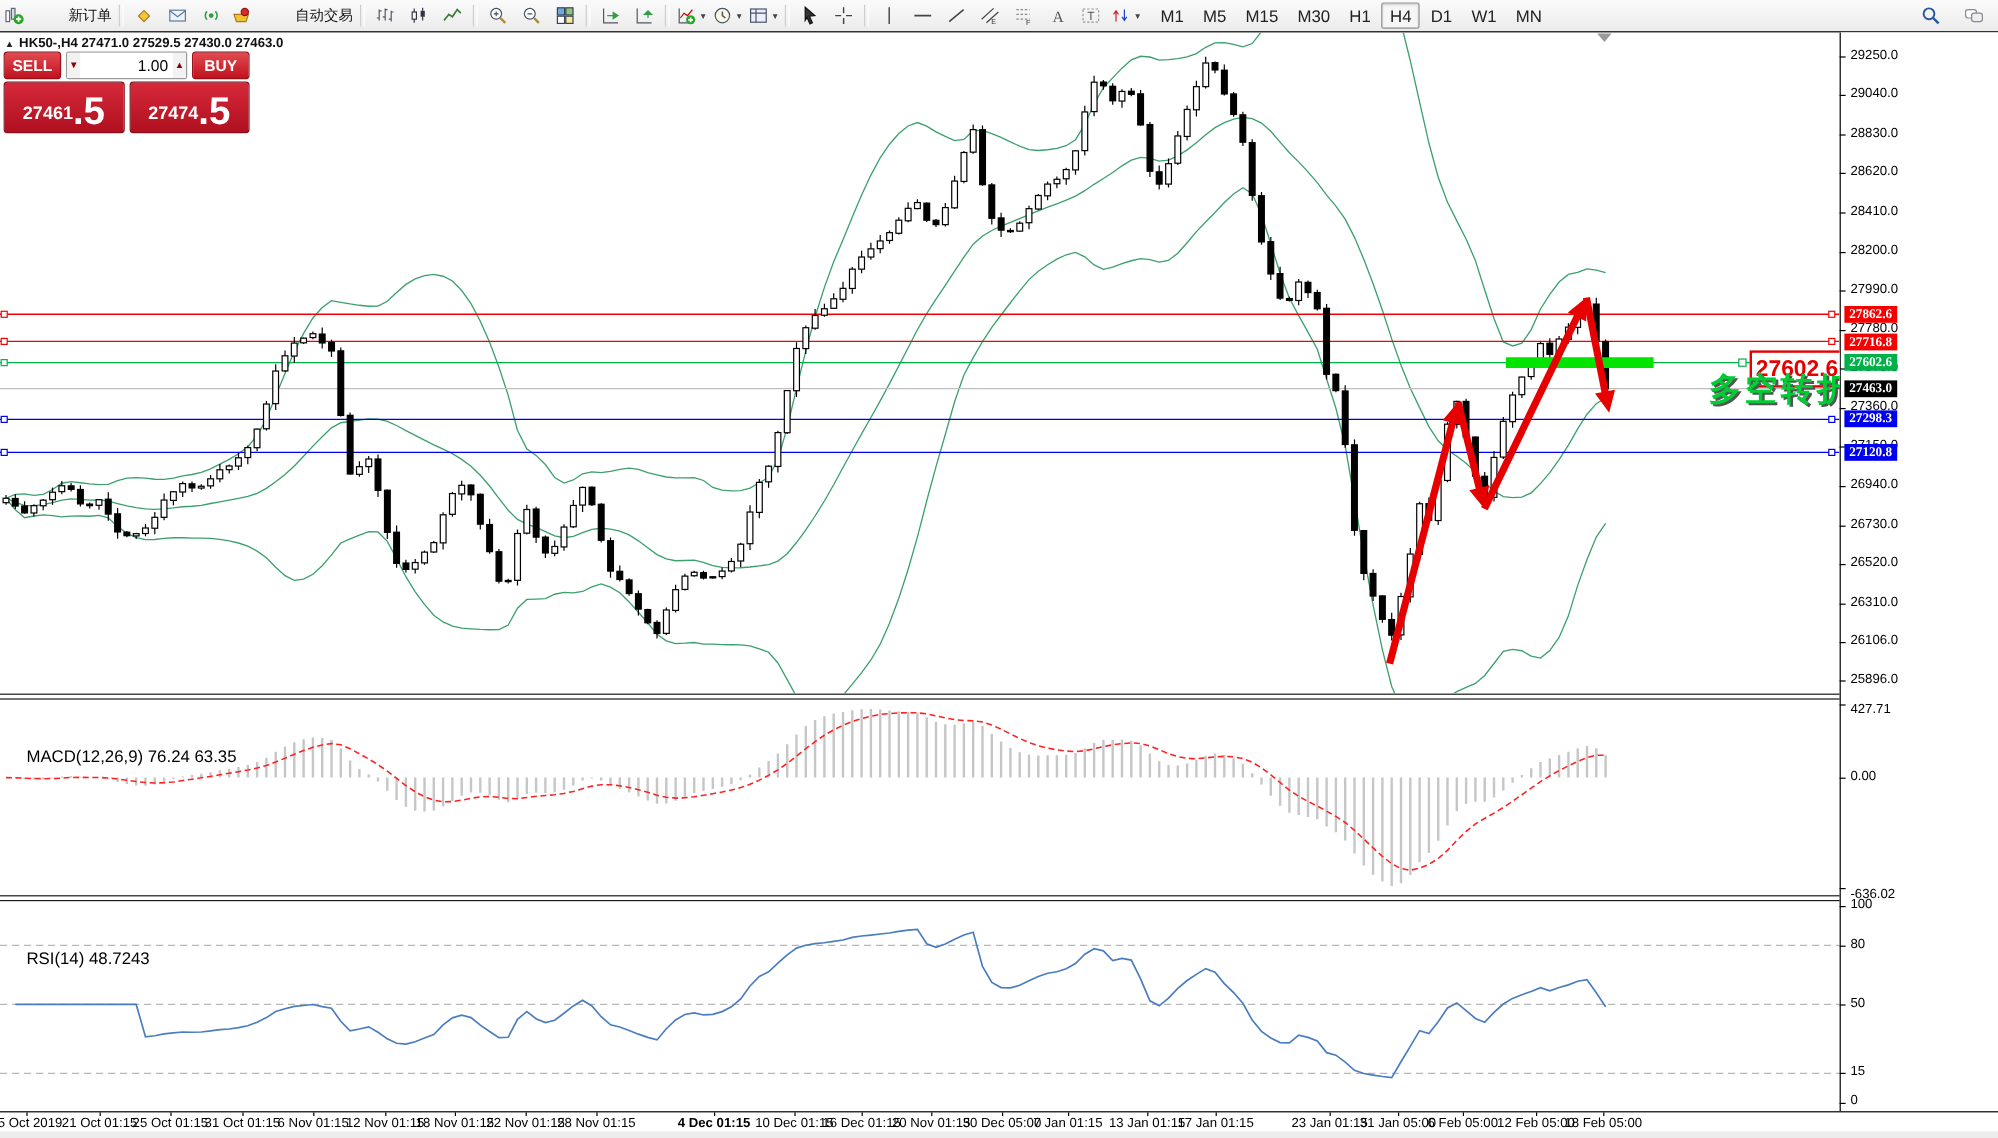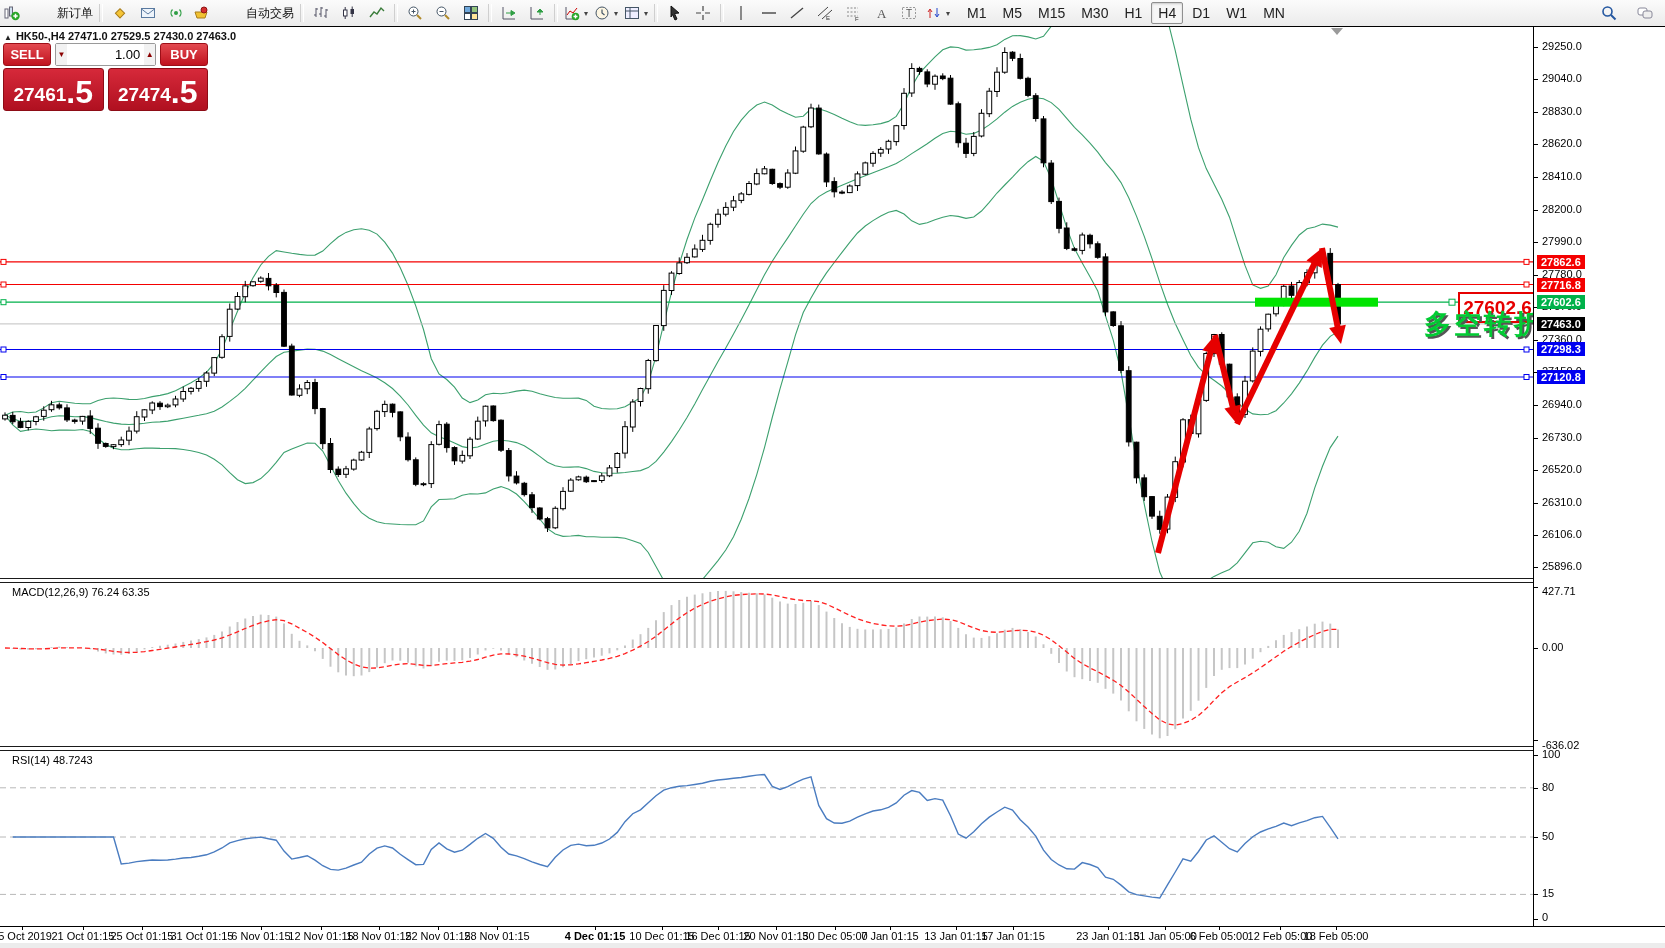--- a/index.html
+++ b/index.html
@@ -28,43 +28,43 @@
     border-top:1px solid #1a1a1a;border-bottom:1px solid #1a1a1a;box-sizing:border-box;}
   #pane-rsi{position:absolute;left:0;top:724px;width:1533px;height:175px;overflow:hidden;}
   #price-axis{position:absolute;left:1533px;top:0;width:132px;height:899px;background:#fff;
     border-left:1px solid #000;box-sizing:border-box;}
   #date-axis{position:absolute;left:0;top:899px;width:1665px;height:17px;background:#fff;
     border-top:1px solid #000;box-sizing:border-box;}
   #bottom-strip{position:absolute;left:0;top:916px;width:1665px;height:6px;background:#ececec;}
   .ytick-lbl{position:absolute;left:8px;font-size:11px;color:#000;}
   .ytick-dash{position:absolute;left:-1px;width:5px;height:1px;background:#000;}
   .lvl-lbl{position:absolute;left:3px;height:14px;line-height:14px;font-size:11px;font-weight:bold;
-    color:#fff;padding:0 4px;white-space:nowrap;}
-  .ind-lbl{position:absolute;left:12px;font-size:11px;color:#000;}
+    color:#fff;padding:0 4px;white-space:nowrap;font-family:Liberation Serif, serif;}
+  .ind-lbl{position:absolute;left:22px;font-size:14px;color:#000;margin-top:36px;}
   .date-lbl{position:absolute;top:3px;font-size:11px;color:#000;white-space:nowrap;transform:translateX(-50%);}
   .date-tick{position:absolute;top:0;width:1px;height:3px;background:#000;}
   #chart-title{position:absolute;left:4px;top:3px;font-size:11px;font-weight:bold;color:#111;}
   #chart-title .tri{font-size:8px;margin-right:4px;color:#222;}
   #shift-marker{position:absolute;left:1331px;top:1px;width:0;height:0;
     border-left:6px solid transparent;border-right:6px solid transparent;border-top:7px solid #9a9a9a;}
 
   #trade-panel{position:absolute;left:3px;top:16px;width:205px;}
   #tp-row1{display:flex;align-items:stretch;height:23px;gap:0;}
   .tp-btn{width:46px;color:#fff;font-weight:bold;font-size:13px;display:flex;align-items:center;
     justify-content:center;background:linear-gradient(#e34a50,#c0131f);border:1px solid #9d0f18;border-radius:3px;}
   #tp-spin{flex:1;display:flex;margin:0 4px;border:1px solid #9a9a9a;background:#fff;border-radius:2px;}
   .spin-btn{width:15px;display:flex;align-items:center;justify-content:center;background:#f2f2f2;
     color:#8b0000;font-size:8px;border:0;}
   #lot-input{width:100%;border:0;outline:0;text-align:right;font-size:13px;padding-right:4px;
     font-family:"Liberation Sans",sans-serif;}
   #tp-row2{display:flex;gap:4px;margin-top:2px;}
   .tp-price{flex:1;height:39px;background:linear-gradient(#d6293a,#b01020);border:1px solid #8d0c16;
     border-radius:3px;color:#fff;display:flex;align-items:flex-end;justify-content:center;
     padding-bottom:2px;}
-  .tp-price .main{font-size:19px;font-weight:bold;line-height:26px;}
+  .tp-price .main{font-size:15px;font-weight:bold;line-height:26px;}
   .tp-price .pip{font-size:32px;font-weight:bold;line-height:32px;}
 
   #callout{position:absolute;border:2px solid #e60000;background:#fff;color:#e60000;
     font-size:19px;font-weight:bold;display:flex;align-items:center;justify-content:center;z-index:30;}
   #cn-label{position:absolute;z-index:31;font-weight:bold;font-size:27px;letter-spacing:3px;
     color:#00cc33;text-shadow:2px 2px 0 #555555;font-family:"Liberation Sans",sans-serif;white-space:nowrap;}
   svg{display:block;}
 </style>
 </head>
 <body>

